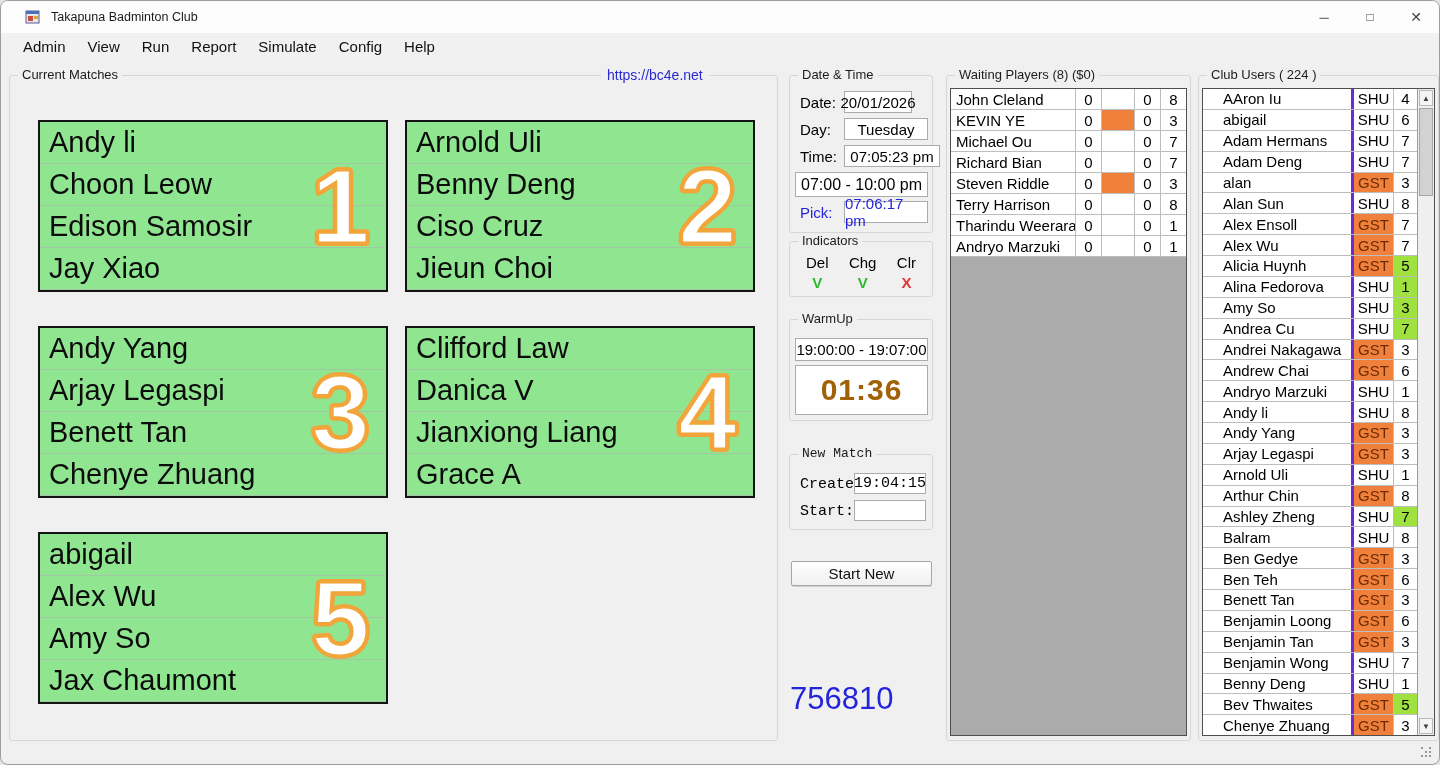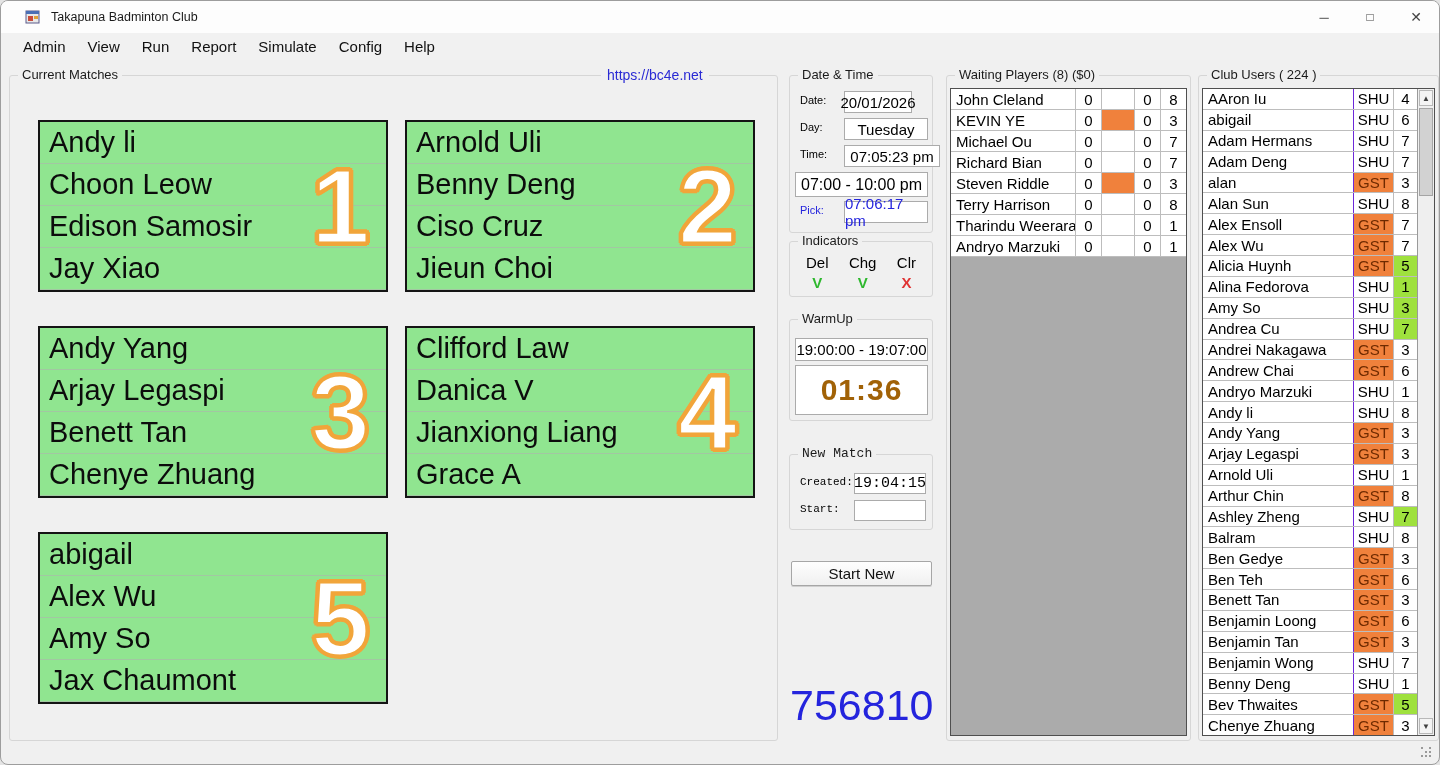--- a/index.html
+++ b/index.html
@@ -23,45 +23,45 @@
 
   
   .match-panel { position:absolute; width:350px; height:172px; background:#90E590; border:2px solid #141414; display:flex; flex-direction:column; }
   .player-row { flex:1; display:flex; align-items:center; padding-left:9px; font-size:29px; color:#0c0c0c; border-bottom:1px solid #a2c7a2; overflow:hidden; white-space:nowrap; }
   .player-row:last-child { border-bottom:none; }
   .match-number { position:absolute; right:16px; top:50%; transform:translateY(-50%); font-size:106px; font-weight:700; line-height:1; color:#ffffff; -webkit-text-stroke:3px #f1a53a;
     text-shadow:-2px -2px 0 #f1a53a,2px -2px 0 #f1a53a,-2px 2px 0 #f1a53a,2px 2px 0 #f1a53a,0 -3px 0 #f1a53a,0 3px 0 #f1a53a,-3px 0 0 #f1a53a,3px 0 0 #f1a53a; }
   .cm-link { position:absolute; left:600px; top:66px; background:#f0f0f0; padding:0 6px; font-size:14px; color:#2a2ad4; }
 
   
-  .lbl { position:absolute; font-size:11px; color:#000; }
+  .lbl { position:absolute; font-size:15px; color:#000; }
   .tb { position:absolute; background:#fff; border:1px solid #ababab; display:flex; align-items:center; justify-content:center; font-size:15px; color:#000; }
   .blue { color:#2424dd; }
   .ind-wrap { position:absolute; left:0; right:0; top:12px; display:flex; justify-content:space-between; padding:0 16px; }
   .ind-col { display:flex; flex-direction:column; align-items:center; gap:3px; }
   .ind-label { font-size:15px; color:#000; }
   .ind-mark { font-size:15px; font-weight:700; }
   .countdown { font-size:30px; font-weight:700; color:#a16207; letter-spacing:1px; }
   .btn { position:absolute; background:linear-gradient(#fefefe,#f0f0f0); border:1px solid #a6a6a6; border-radius:2px; display:flex; align-items:center; justify-content:center; font-size:15px; color:#111; box-shadow:0 1px 0 #cfcfcf; }
-  .session-code { position:absolute; left:789px; top:680px; font-size:43px; color:#2424dd; }
+  .session-code { position:absolute; left:789px; top:680px; font-size:31px; color:#2424dd; }
 
   
   .ptable { position:absolute; border:1px solid #4f4f4f; background:#ababab; overflow:hidden; }
   .wrow { display:flex; height:21px; background:#fff; border-bottom:1px solid #bdbdbd; font-size:15px; align-items:stretch; }
   .wname { flex:1; padding-left:5px; display:flex; align-items:center; border-right:1px solid #bdbdbd; overflow:hidden; white-space:nowrap; }
   .wc { width:26px; display:flex; align-items:center; justify-content:center; border-right:1px solid #bdbdbd; }
   .wflag { width:33px; border-right:1px solid #bdbdbd; }
   .wflag.on { background:#F0813C; }
   .wlast { width:25px; display:flex; align-items:center; justify-content:center; }
 
   .ctable { position:absolute; border:1px solid #4f4f4f; background:#fff; }
   .crows { position:absolute; left:0; top:0; bottom:0; right:17px; display:flex; flex-direction:column; }
   .crow { flex:1; display:flex; border-bottom:1px solid #bdbdbd; font-size:15px; align-items:stretch; background:#fff; }
   .crow:last-child { border-bottom:none; }
-  .cname { flex:1; padding-left:5px; display:flex; align-items:center; border-right:1px solid #6d28d9; overflow:hidden; white-space:nowrap; }
+  .cname { flex:1; padding-left:20px; display:flex; align-items:center; border-right:3px solid #6d28d9; overflow:hidden; white-space:nowrap; }
   .ctype { width:40px; display:flex; align-items:center; justify-content:center; border-right:1px solid #bdbdbd; }
   .ctype.gst { background:#F0813C; color:#6e2a00; }
   .cnum { width:23px; display:flex; align-items:center; justify-content:center; }
   .cnum.green { background:#9FE13E; }
 
   
   .sb { position:absolute; right:0; top:0; bottom:0; width:17px; background:#efefef; border-left:1px solid #9a9a9a; }
   .sb-btn { position:absolute; left:1px; right:1px; height:16px; background:#f4f4f4; border:1px solid #b8b8b8; display:flex; align-items:center; justify-content:center; font-size:8px; color:#404040; }
   .sb-btn.up { top:1px; } .sb-btn.down { bottom:1px; }
   .sb-thumb { position:absolute; left:1px; right:1px; top:19px; height:88px; background:#d2d2d2; border:1px solid #a5a5a5; }

